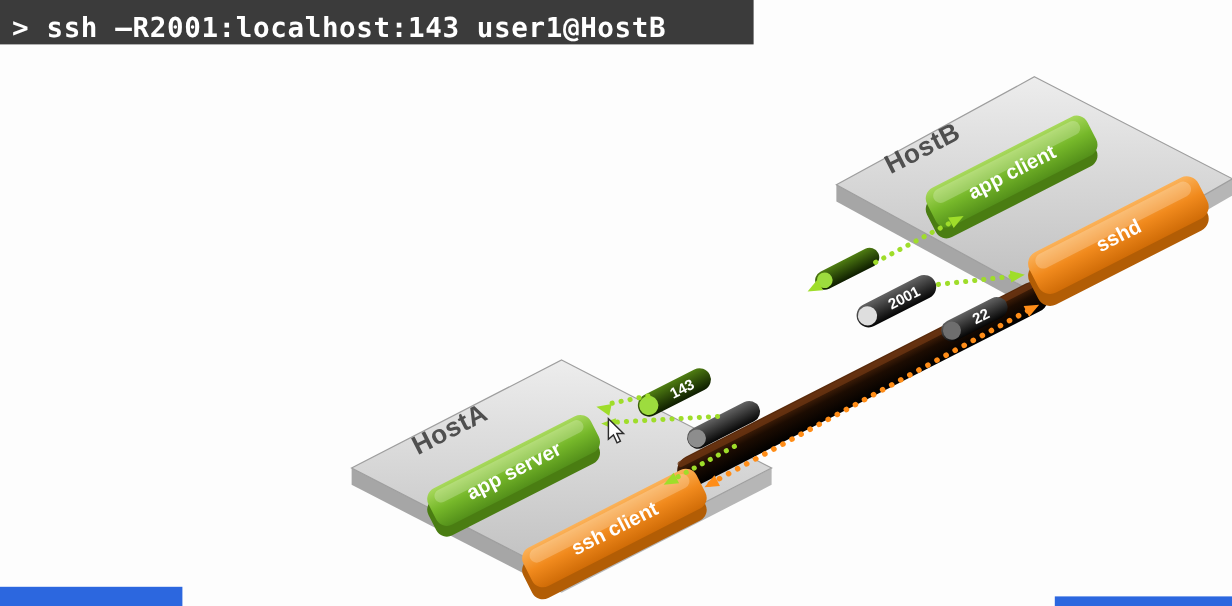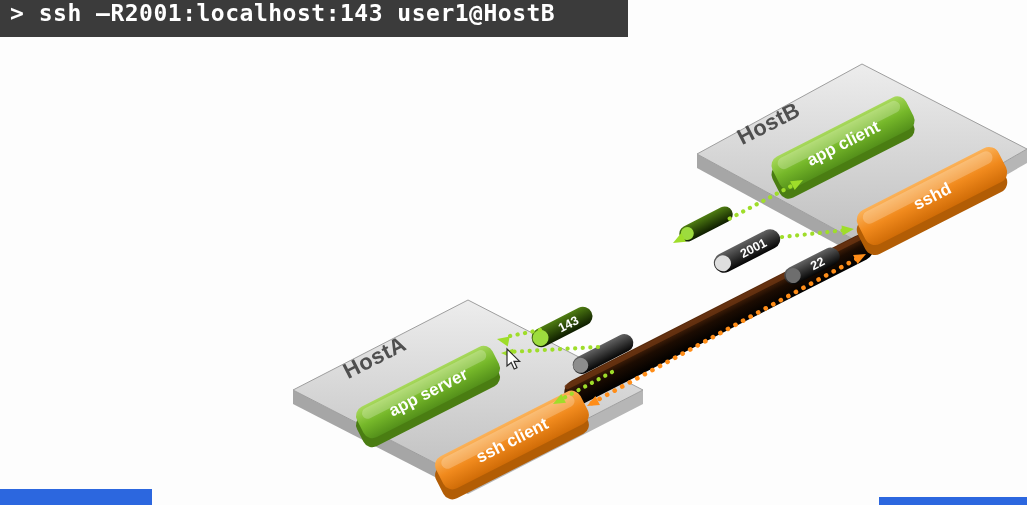--- a/index.html
+++ b/index.html
@@ -6,21 +6,21 @@
   .stage {
     position:relative; width:1027px; height:505px;
     background:#fdfdfd; overflow:hidden;
     font-family:"Liberation Sans", sans-serif;
   }
   .diagram-svg { position:absolute; left:0; top:0; }
   .terminal {
     position:absolute; left:0; top:0; width:628px; height:37px;
     background:#3b3b3b; color:#ffffff;
     font:bold 23px "DejaVu Sans Mono", monospace;
-    display:flex; align-items:flex-start;
+    display:flex; align-items:flex-end;
     padding-left:10px; box-sizing:border-box;
     letter-spacing:0.5px; white-space:pre;
   }
   .strip-left  { position:absolute; left:0;  bottom:0; width:152px; height:16px; background:#2c67df; }
   .strip-right { position:absolute; right:0; bottom:0; width:148px; height:8px;  background:#2c67df; }
 
   .hostLabel  { font:bold 22px "Liberation Sans", sans-serif; fill:#4f4f4f; letter-spacing:0.5px; }
   .blockLabel { font:bold 17px "Liberation Sans", sans-serif; fill:#ffffff; }
   .portLabel  { font:bold 12.5px "Liberation Sans", sans-serif; fill:#ffffff; }
 

